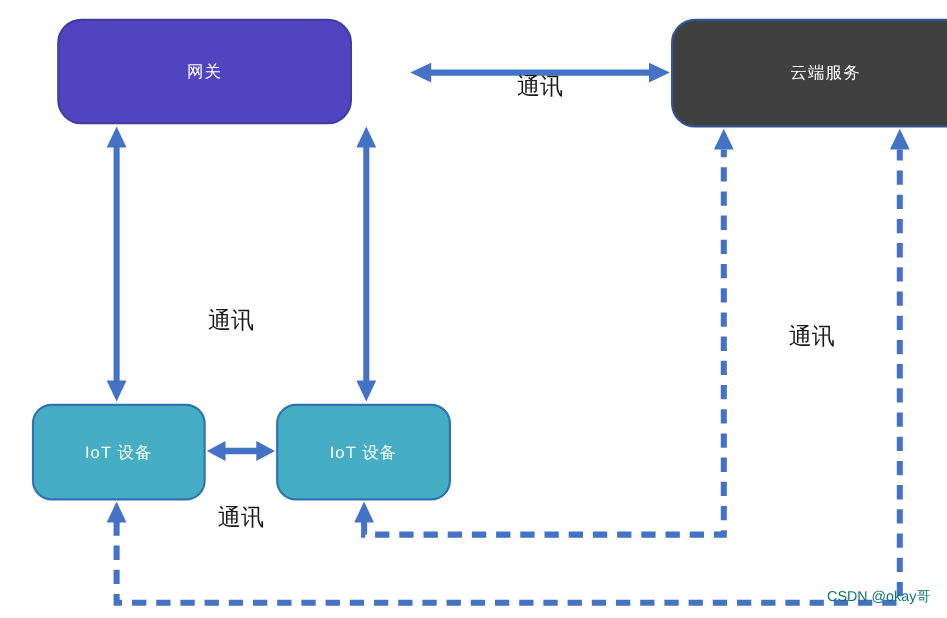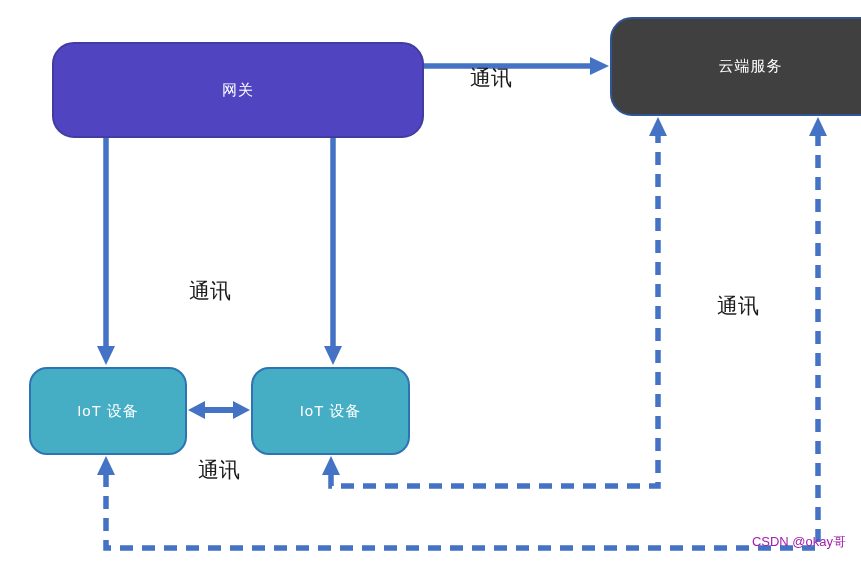--- a/index.html
+++ b/index.html
@@ -39,25 +39,24 @@
     z-index: 2;
     box-sizing: border-box;
     display: flex;
     align-items: center;
     justify-content: center;
     color: #ffffff;
     font-size: 15px;
     letter-spacing: 1px;
   }
   .node-gateway {
-    left: 52px; top: 17px; width: 372px; height: 96px;
+    left: 52px; top: 17px; width: 268px; height: 96px;
     background: #5144C1;
     border: 2px solid #413CA0;
     border-radius: 22px;
-    margin-top: 25px;
   }
   .node-cloud {
     left: 610px; top: 17px; width: 281px; height: 99px;
     background: #404040;
     border: 2px solid #2F5597;
     border-radius: 22px;
   }
   .node-iot-left {
     left: 29px; top: 367px; width: 158px; height: 88px;
     background: #45AEC5;
@@ -82,21 +81,21 @@
   .label-gateway-cloud { left: 451px; top: 32px; }
   .label-gateway-iot   { left: 170px; top: 245px; }
   .label-iot-iot       { left: 179px; top: 424px; }
   .label-iot-cloud     { left: 698px; top: 260px; }
   .watermark {
     position: absolute;
     z-index: 4;
     right: 15px;
     top: 533px;
     font-size: 13px;
-    color: #a21caf;
+    color: #0f766e;
     margin-left: 34px;
   }
 </style>
 </head>
 <body>
 
 <div class="stage">
 
   <svg class="connectors" width="861" height="562" viewBox="0 0 861 562">
 

